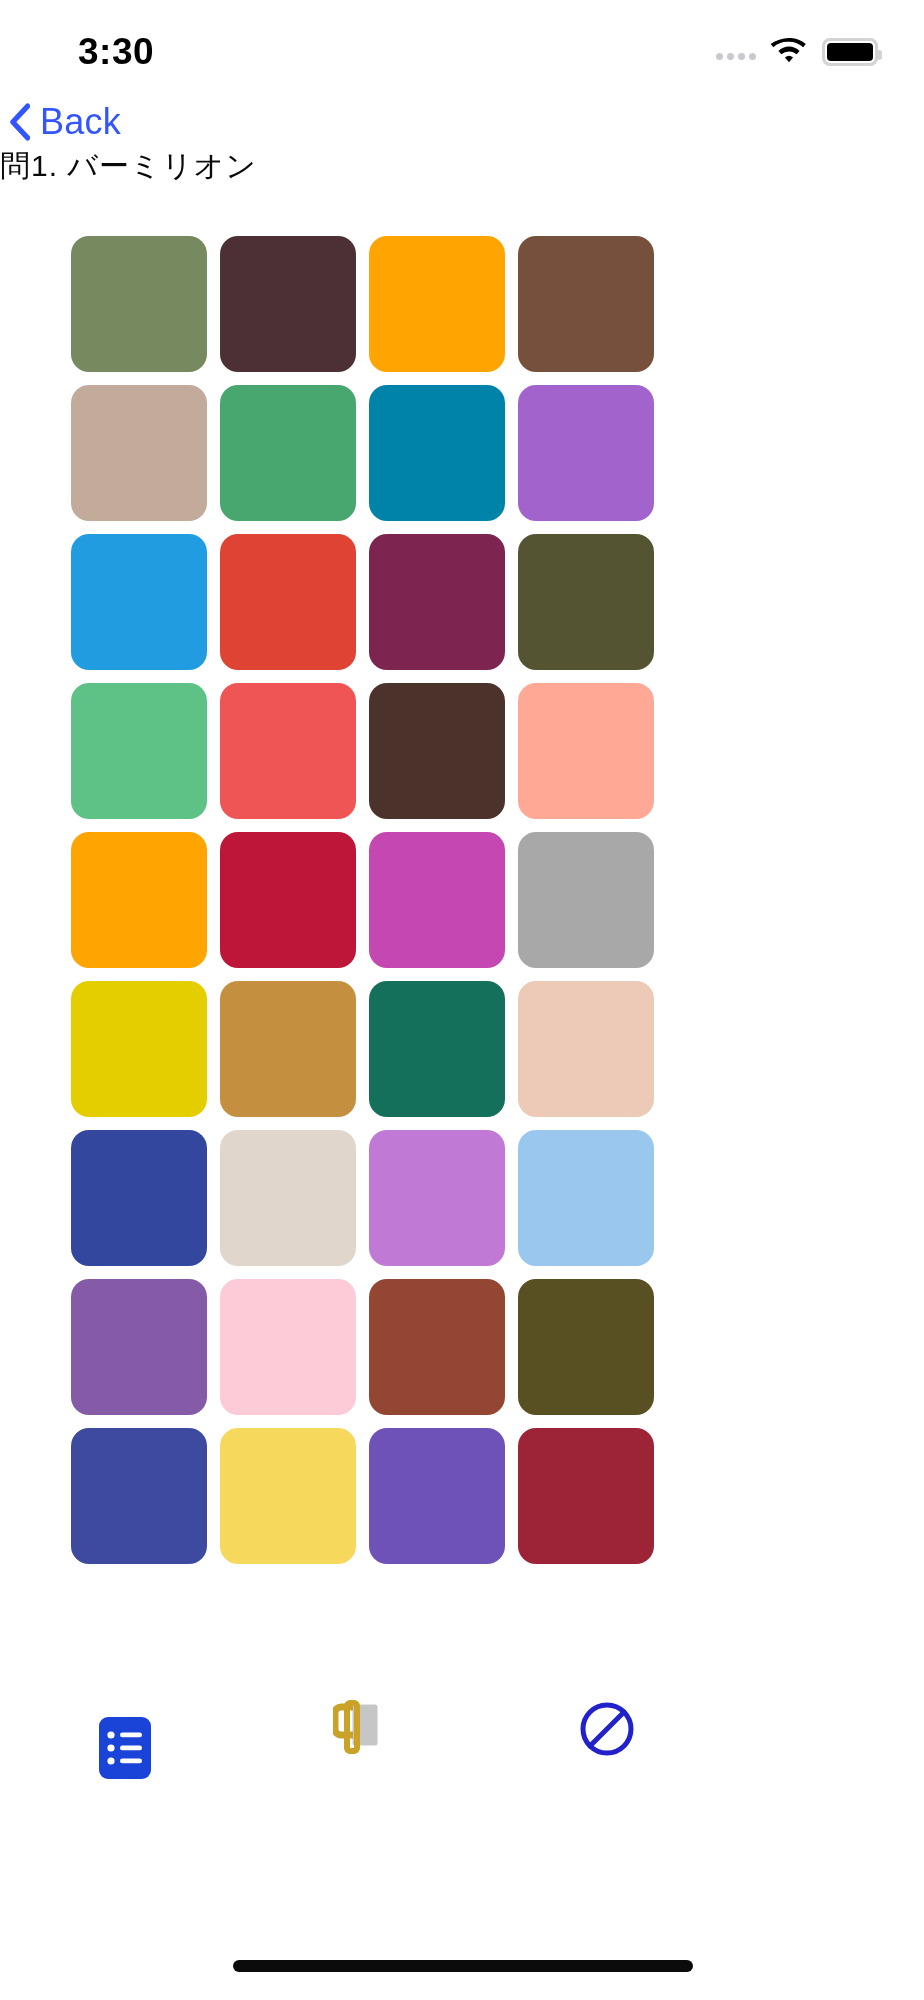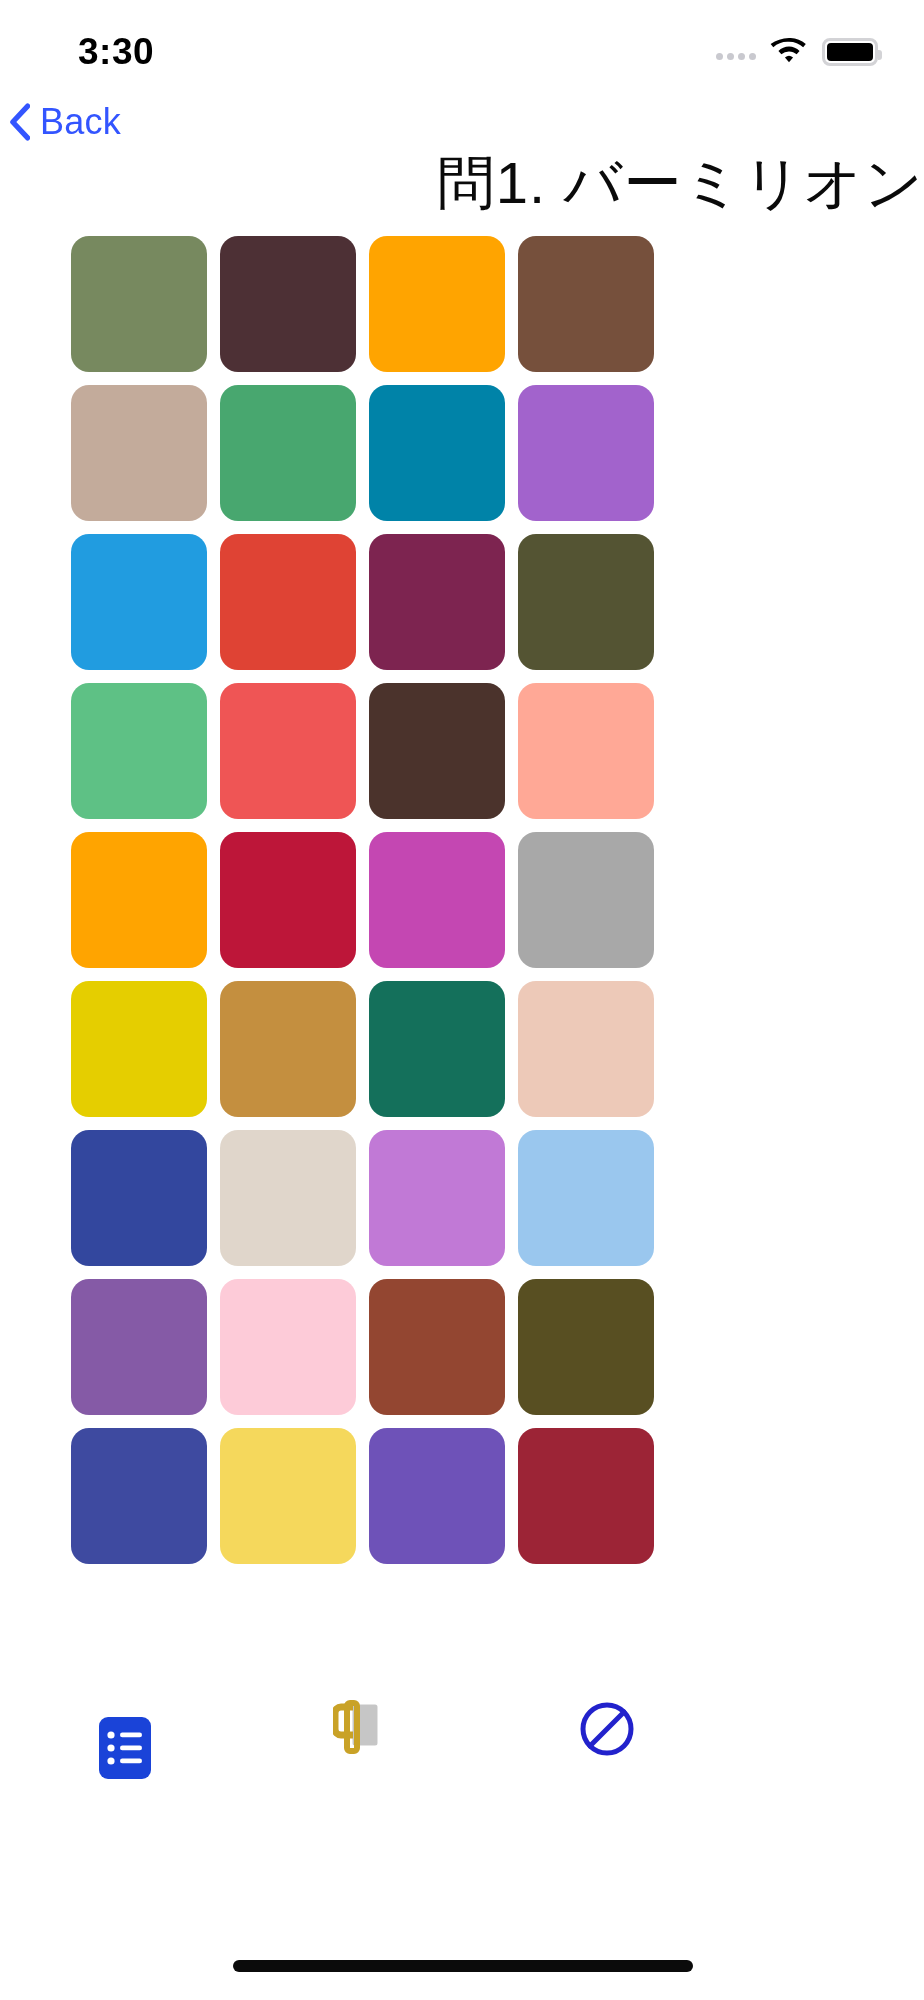--- a/index.html
+++ b/index.html
@@ -76,22 +76,22 @@
   .back-label {
     font-size:36px;
     color:#3355ff;
     letter-spacing:0.2px;
   }
 
   
   .title {
     position:absolute; top:148px; left:0;
     width:924px;
-    text-align:right;
-    font-size:58px;
+    text-align:left;
+    font-size:30px;
     color:#0a0a0a;
     font-weight:400;
     letter-spacing:1px;
     line-height:1.2;
   }
 
   
   .grid {
     position:absolute;
     top:236px; left:71px;

